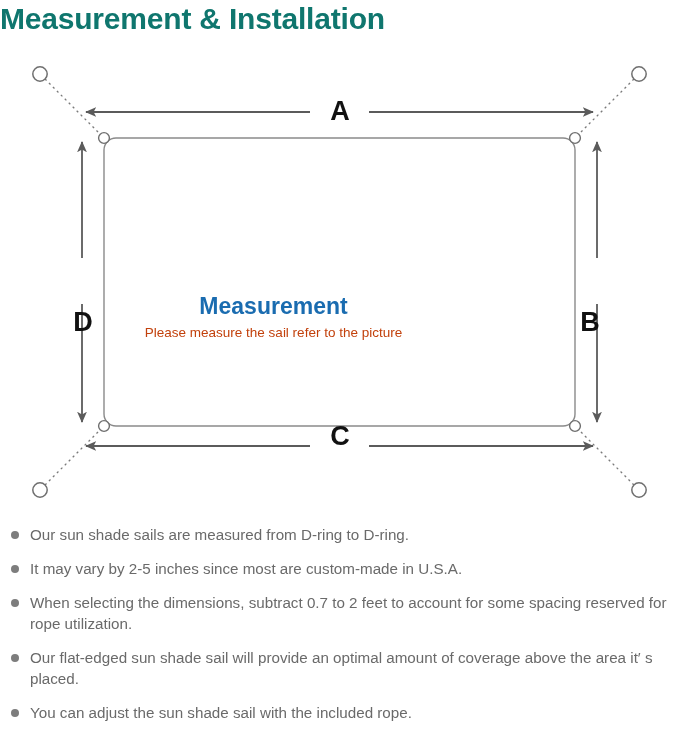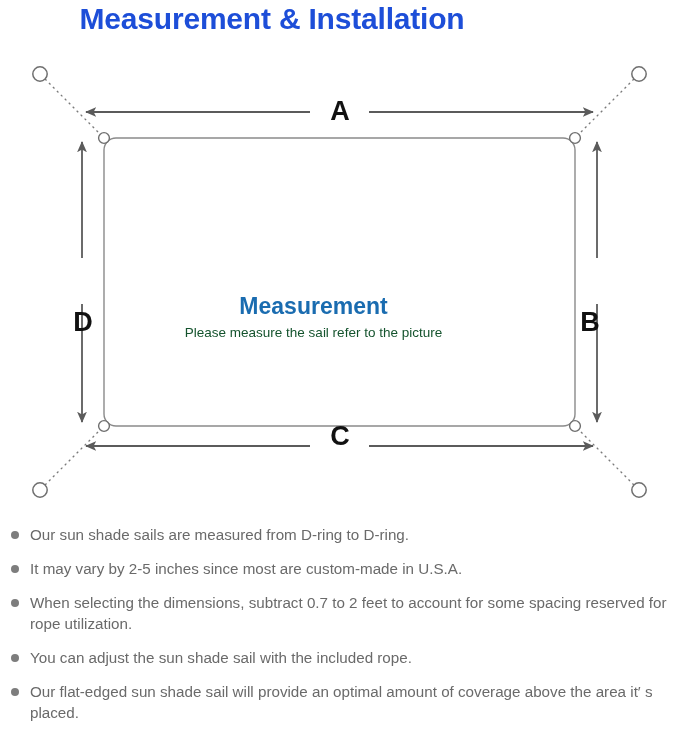--- a/index.html
+++ b/index.html
@@ -20,24 +20,24 @@
     width: 679px;
     height: 739px;
     background: #ffffff;
   }
   
   .title {
     position: absolute;
     top: 0px;
     left: 0;
     width: 544px;
-    text-align: center;
+    text-align: left;
     font-size: 30px;
     font-weight: bold;
-    color: #1d4ed8;
+    color: #0f766e;
     letter-spacing: -0.2px;
     line-height: 38px;
     white-space: nowrap;
   }
   
   .diagram {
     position: absolute;
     top: 52px;
     left: 0;
     width: 679px;
@@ -46,32 +46,31 @@
   .diagram svg {
     display: block;
   }
   .center-label {
     position: absolute;
     left: 0;
     top: 240px;
     width: 547px;
     text-align: center;
     pointer-events: none;
-    margin-left: 40px;
   }
   .center-title {
     font-size: 23px;
     font-weight: bold;
     color: #1a6cb0;
     line-height: 28px;
     white-space: nowrap;
   }
   .center-sub {
     font-size: 13.5px;
-    color: #14532d;
+    color: #c2410c;
     line-height: 20px;
     margin-top: 3px;
     white-space: nowrap;
   }
   .dim-letter {
     position: absolute;
     font-size: 27px;
     font-weight: bold;
     color: #111111;
     font-family: "Liberation Sans", sans-serif;
@@ -192,21 +191,21 @@
     <div class="note">
       <span class="bullet"></span>
       <span class="note-text">It may vary by 2-5 inches since most are custom-made in U.S.A.</span>
     </div>
     <div class="note">
       <span class="bullet"></span>
       <span class="note-text">When selecting the dimensions, subtract 0.7 to 2 feet to account for some spacing reserved for rope utilization.</span>
     </div>
     <div class="note">
       <span class="bullet"></span>
+      <span class="note-text">Our flat-edged sun shade sail will provide an optimal amount of coverage above the area it′ s placed.</span>
+    </div>
+    <div class="note">
+      <span class="bullet"></span>
       <span class="note-text">You can adjust the sun shade sail with the included rope.</span>
     </div>
-    <div class="note">
-      <span class="bullet"></span>
-      <span class="note-text">Our flat-edged sun shade sail will provide an optimal amount of coverage above the area it′ s placed.</span>
-    </div>
   </div>
 
 </div>
 
 </body></html>

